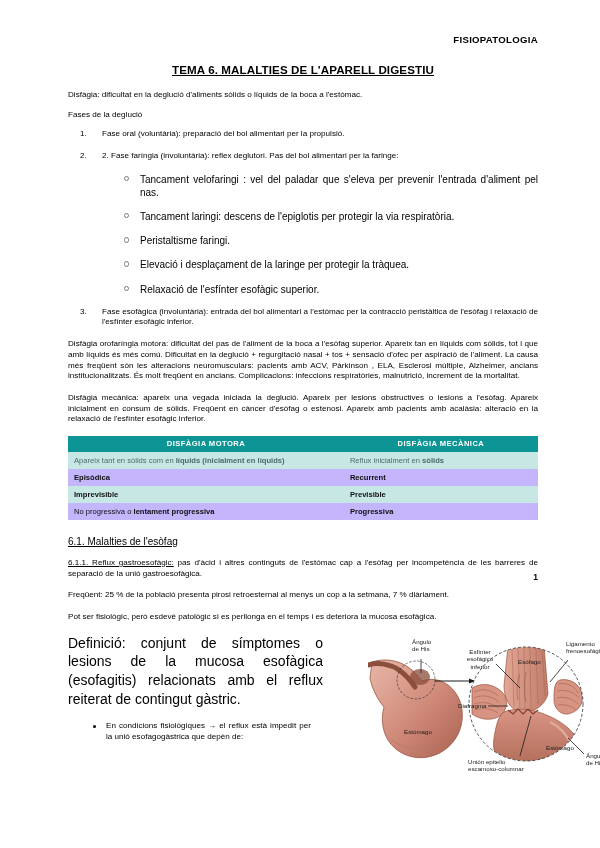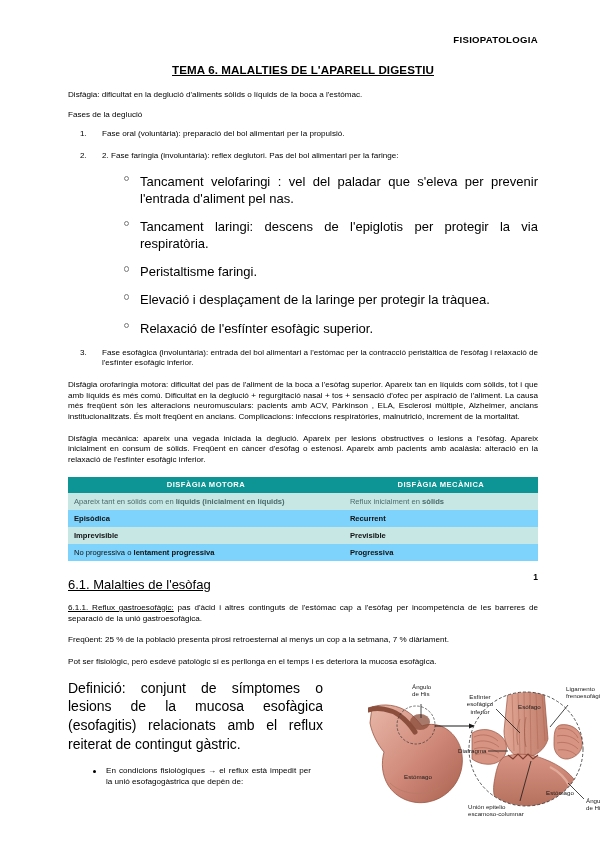--- a/index.html
+++ b/index.html
@@ -59,21 +59,21 @@
     left:-22px;
     width:16px;
     text-align:left;
   }
   ul.circlist{
     margin:11px 0 0 0;
     padding-left:38px;
     list-style:none;
   }
   ul.circlist > li{
-    font-size:13px;
+    font-size:10px;
     line-height:1.32;
     margin:0 0 11px 0;
     position:relative;
   }
   ul.circlist > li:before{
     content:"";
     position:absolute;
     left:-16px;top:3px;
     width:3.4px;height:3.4px;
     border:0.9px solid #7a7a7a;
@@ -97,25 +97,25 @@
     border:none;
   }
   table.cmp th.c1{width:57%;}
   table.cmp td{
     font-size:7.6px;
     padding:4px 6px;
     border:none;
     color:#111;
   }
   table.cmp tr.tint td{background:#c7e7e5;}
-  table.cmp tr.plain td{background:#7dd3fc;}
+  table.cmp tr.plain td{background:#c4b5fd;}
   table.cmp td b{font-weight:bold;}
   table.cmp td.faded{color:#4b6a6a;}
   h2.sec{
-    font-size:13px;
+    font-size:10px;
     font-weight:normal;
     text-decoration:underline;
     margin:0 0 11px 0;
   }
   .uline{text-decoration:underline;}
   .bottom{
     position:relative;
     margin-top:2px;
   }
   .btext{

